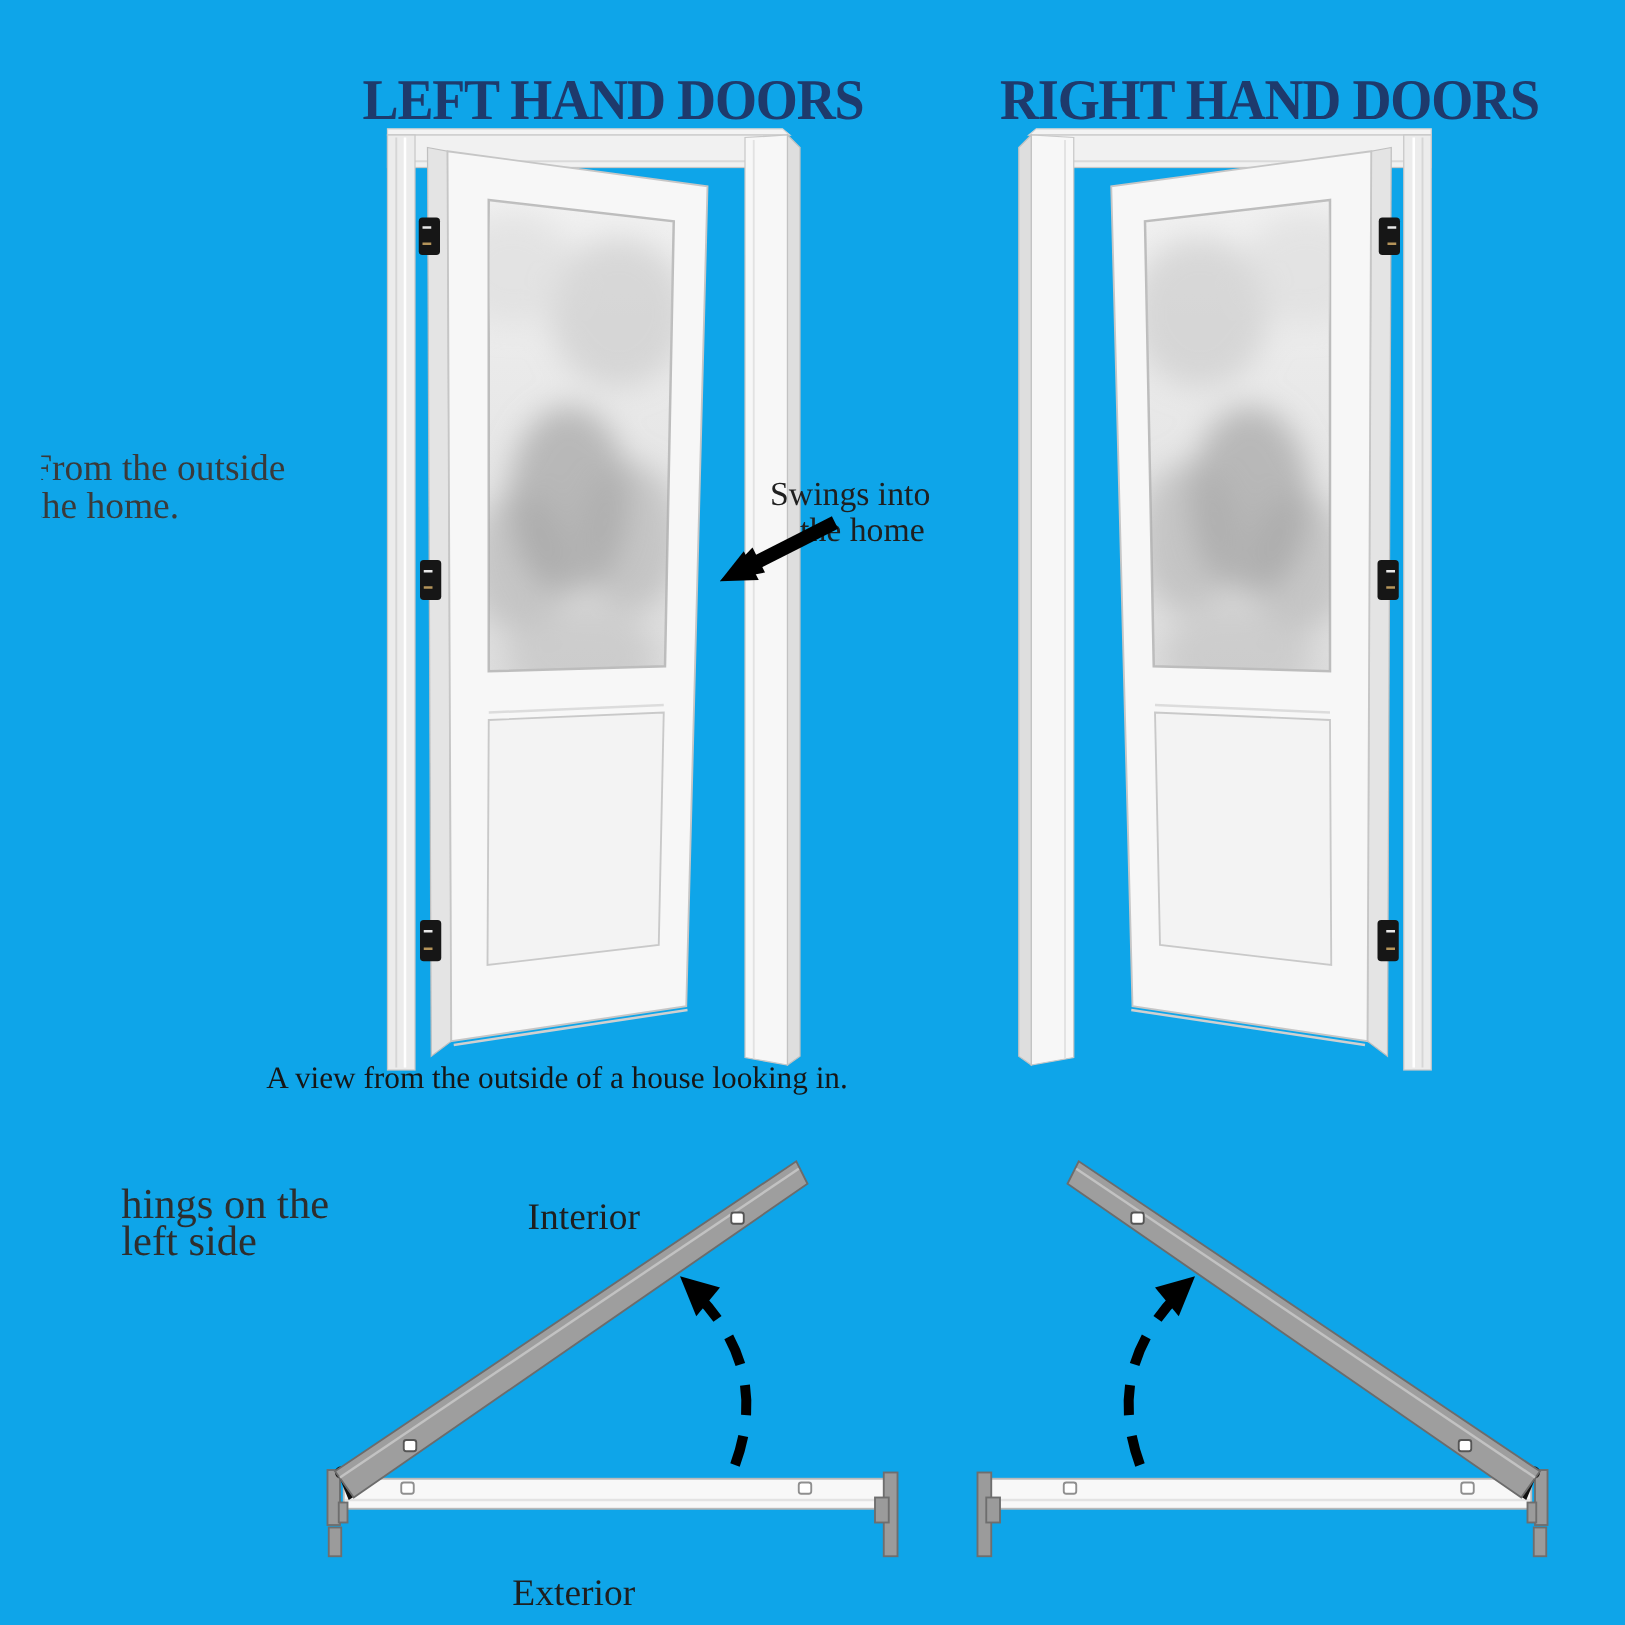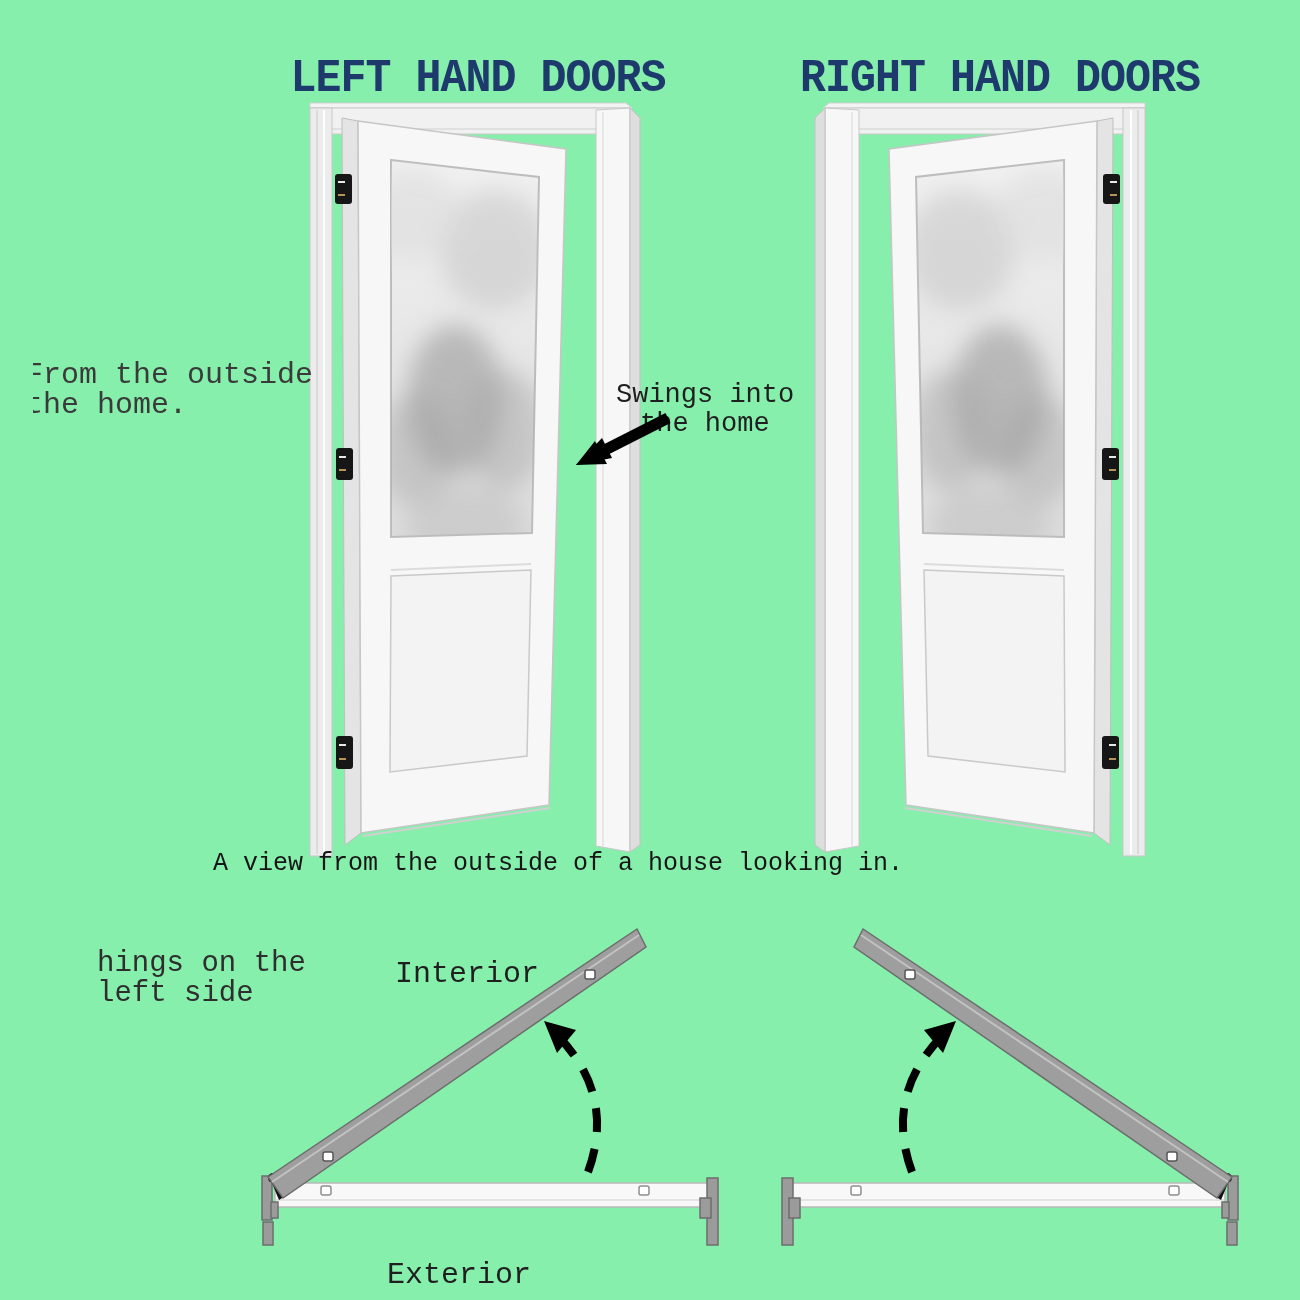--- a/index.html
+++ b/index.html
@@ -1,18 +1,18 @@
 <!DOCTYPE html>
 <html><head>
 <meta charset="utf-8">
 <style>
   html,body{margin:0;padding:0;background:#ffffff;}
   .canvas{
-    position:relative;width:1300px;height:1300px;background:#86efac;
-    overflow:hidden;font-family:Liberation Mono, monospace;color:#2b2b2b;
+    position:relative;width:1300px;height:1300px;background:#0ea5e9;
+    overflow:hidden;font-family:Liberation Serif, serif;color:#2b2b2b;
   }
   .title{
     position:absolute;top:53px;width:400px;text-align:center;
     font-size:46px;font-weight:bold;color:#1e3a6c;letter-spacing:-1px;
     transform:scaleX(.94);white-space:nowrap;
   }
   .title.left{left:278px;}
   .title.right{left:788px;}
 
   .door-fig{position:absolute;top:100px;width:350px;height:760px;}
@@ -31,21 +31,21 @@
     color:#1f1f1f;white-space:nowrap;
   }
   .callout .l2{display:block;margin-left:24px;}
   .callout-arrow{position:absolute;left:560px;top:400px;width:120px;height:80px;}
 
   .caption{
     position:absolute;left:213px;top:849px;font-size:25px;color:#161616;white-space:nowrap;
   }
 
   .note{
-    position:absolute;left:97px;top:949px;font-size:29px;line-height:30px;color:#2e2e2e;
+    position:absolute;left:97px;top:949px;font-size:34px;line-height:30px;color:#2e2e2e;
   }
   .note span{display:block;}
   .lbl{position:absolute;font-size:30px;color:#1f1f1f;text-align:center;width:160px;margin-top:24px;}
   .lbl.interior{left:387px;top:933px;}
   .lbl.exterior{left:379px;top:1234px;}
 
   .diagrams{position:absolute;left:0;top:900px;width:1300px;height:400px;}
 </style>
 </head>
 <body>

